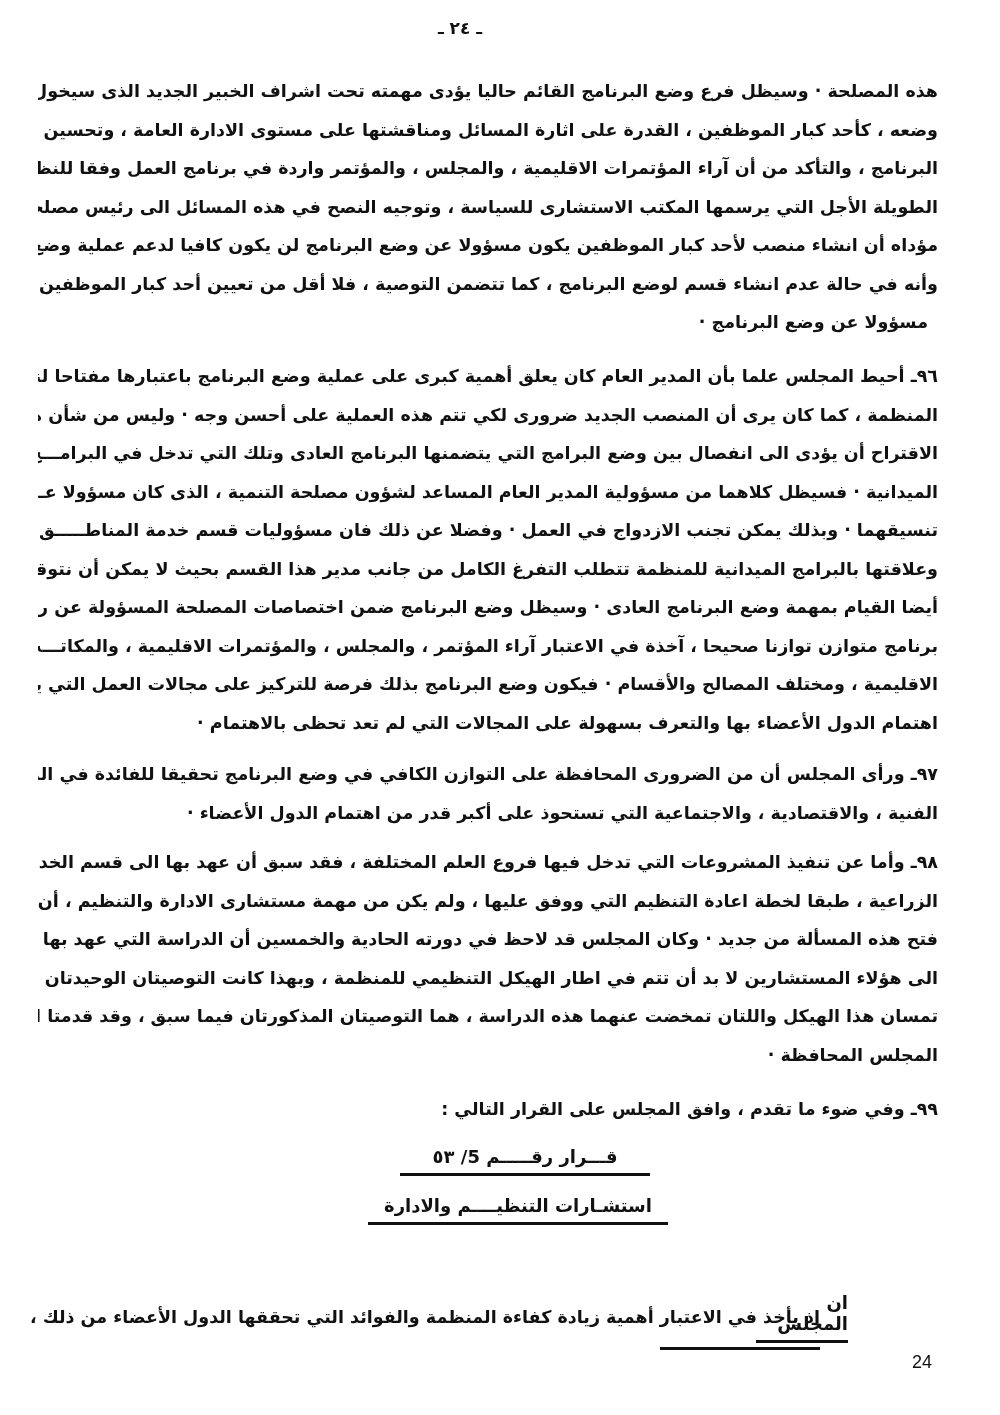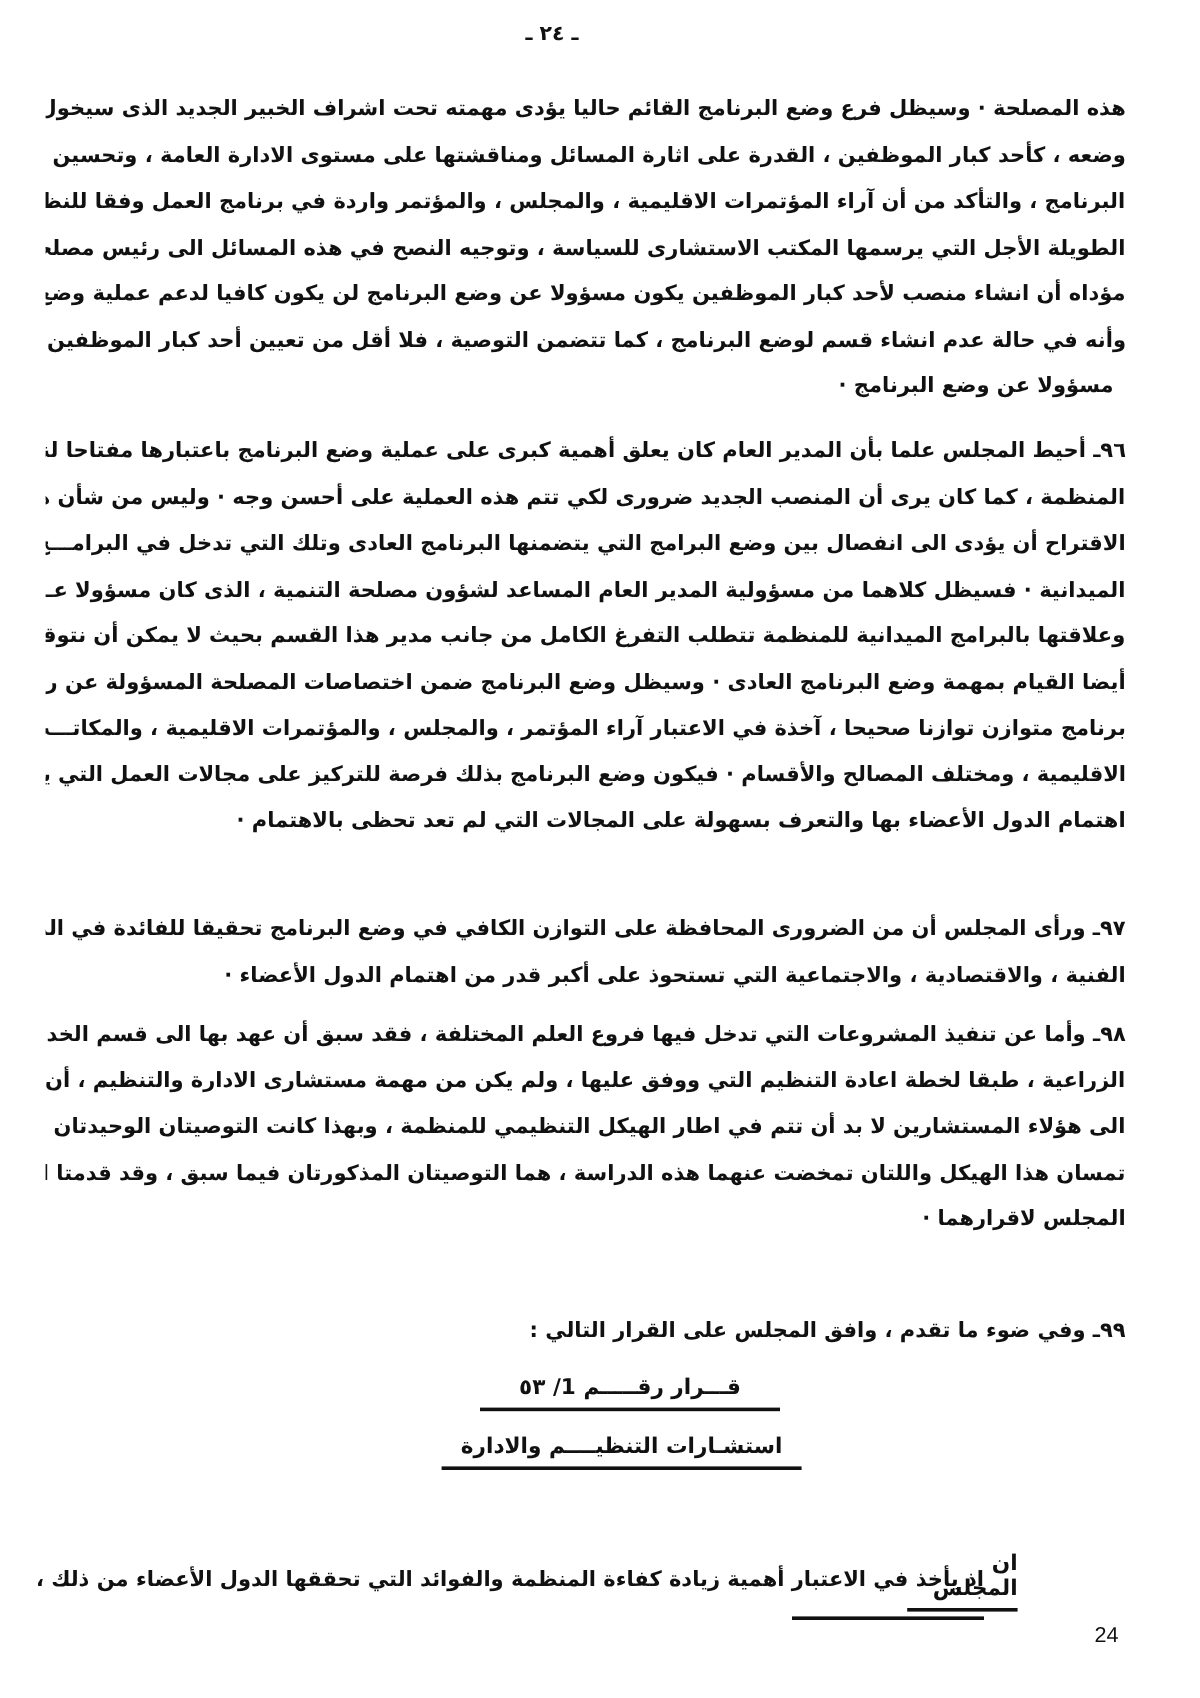--- a/index.html
+++ b/index.html
@@ -37,45 +37,47 @@
   <span class="line">مؤداه أن انشاء منصب لأحد كبار الموظفين يكون مسؤولا عن وضع البرنامج لن يكون كافيا لدعم عملية وضع البرنامج ،</span>
   <span class="line">وأنه في حالة عدم انشاء قسم لوضع البرنامج ، كما تتضمن التوصية ، فلا أقل من تعيين أحد كبار الموظفين يكـــون</span>
   <span class="line last" style="padding-right:10px;">مسؤولا عن وضع البرنامج ·</span>
 </div>
 
 <div class="body-text" style="top:357px;">
   <span class="line">٩٦ـ  أحيط المجلس علما بأن المدير العام كان يعلق أهمية كبرى على عملية وضع البرنامج باعتبارها مفتاحا لنشاط</span>
   <span class="line">المنظمة ، كما كان يرى أن المنصب الجديد ضرورى لكي تتم هذه العملية على أحسن وجه ·  وليس من شأن هـــذا</span>
   <span class="line">الاقتراح أن يؤدى الى انفصال بين وضع البرامج التي يتضمنها البرنامج العادى وتلك التي تدخل في البرامـــج</span>
   <span class="line">الميدانية ·  فسيظل كلاهما من مسؤولية المدير العام المساعد لشؤون مصلحة التنمية ، الذى كان مسؤولا عـــن</span>
+  <span class="line">تنسيقهما ·  وبذلك يمكن تجنب الازدواج في العمل ·  وفضلا عن ذلك فان مسؤوليات قسم خدمة المناطـــــق</span>
   <span class="line">وعلاقتها بالبرامج الميدانية للمنظمة تتطلب التفرغ الكامل من جانب مدير هذا القسم بحيث لا يمكن أن نتوقع منـــه</span>
   <span class="line">أيضا القيام بمهمة وضع البرنامج العادى ·  وسيظل وضع البرنامج ضمن اختصاصات المصلحة المسؤولة عن رســـم</span>
   <span class="line">برنامج متوازن توازنا صحيحا ، آخذة في الاعتبار آراء المؤتمر ، والمجلس ، والمؤتمرات الاقليمية ، والمكاتـــب</span>
   <span class="line">الاقليمية ، ومختلف المصالح والأقسام ·  فيكون وضع البرنامج بذلك فرصة للتركيز على مجالات العمل التي يـــزداد</span>
   <span class="line last">اهتمام الدول الأعضاء بها والتعرف بسهولة على المجالات التي لم تعد تحظى بالاهتمام ·</span>
 </div>
 
 <div class="body-text" style="top:755px;">
   <span class="line">٩٧ـ  ورأى المجلس أن من الضرورى المحافظة على التوازن الكافي في وضع البرنامج تحقيقا للفائدة في المجالات</span>
   <span class="line last">الفنية ، والاقتصادية ، والاجتماعية التي تستحوذ على أكبر قدر من اهتمام الدول الأعضاء ·</span>
 </div>
 
 <div class="body-text" style="top:843px;">
   <span class="line">٩٨ـ  وأما عن تنفيذ المشروعات التي تدخل فيها فروع العلم المختلفة ، فقد سبق أن عهد بها الى قسم الخدمات</span>
   <span class="line">الزراعية ، طبقا لخطة اعادة التنظيم التي ووفق عليها ، ولم يكن من مهمة مستشارى الادارة والتنظيم ، أن يعيدوا</span>
+  <span class="line">فتح هذه المسألة من جديد ·  وكان المجلس قد لاحظ في دورته الحادية والخمسين أن الدراسة التي عهد بها</span>
   <span class="line">الى هؤلاء المستشارين لا بد أن تتم في اطار الهيكل التنظيمي للمنظمة ، وبهذا كانت التوصيتان الوحيدتان اللتان</span>
   <span class="line">تمسان هذا الهيكل واللتان تمخضت عنهما هذه الدراسة ، هما التوصيتان المذكورتان فيما سبق ، وقد قدمتا الى</span>
-  <span class="line last">المجلس لاقرارهما ·</span>
+  <span class="line last">المجلس المحافظة ·</span>
 </div>
 
 <div class="body-text" style="top:1090px;">
   <span class="line last">٩٩ـ  وفي ضوء ما تقدم ، وافق المجلس على القرار التالي :</span>
 </div>
 
-<div class="center-block decision-title">قـــرار رقـــــم 1/ ٥٣</div>
+<div class="center-block decision-title">قـــرار رقـــــم 5/ ٥٣</div>
 <div class="center-block decision-subtitle">استشـارات التنظيــــم والادارة</div>
 <div class="center-block council-label">ان المجلس</div>
 
 <div class="final-line">
   <span class="underlined">اذ يأخذ في الاعتبار</span><span> أهمية زيادة كفاءة المنظمة والفوائد التي تحققها الدول الأعضاء من ذلك ،</span>
 </div>
 
 <div class="page-number">24</div>
 
 </body></html>

